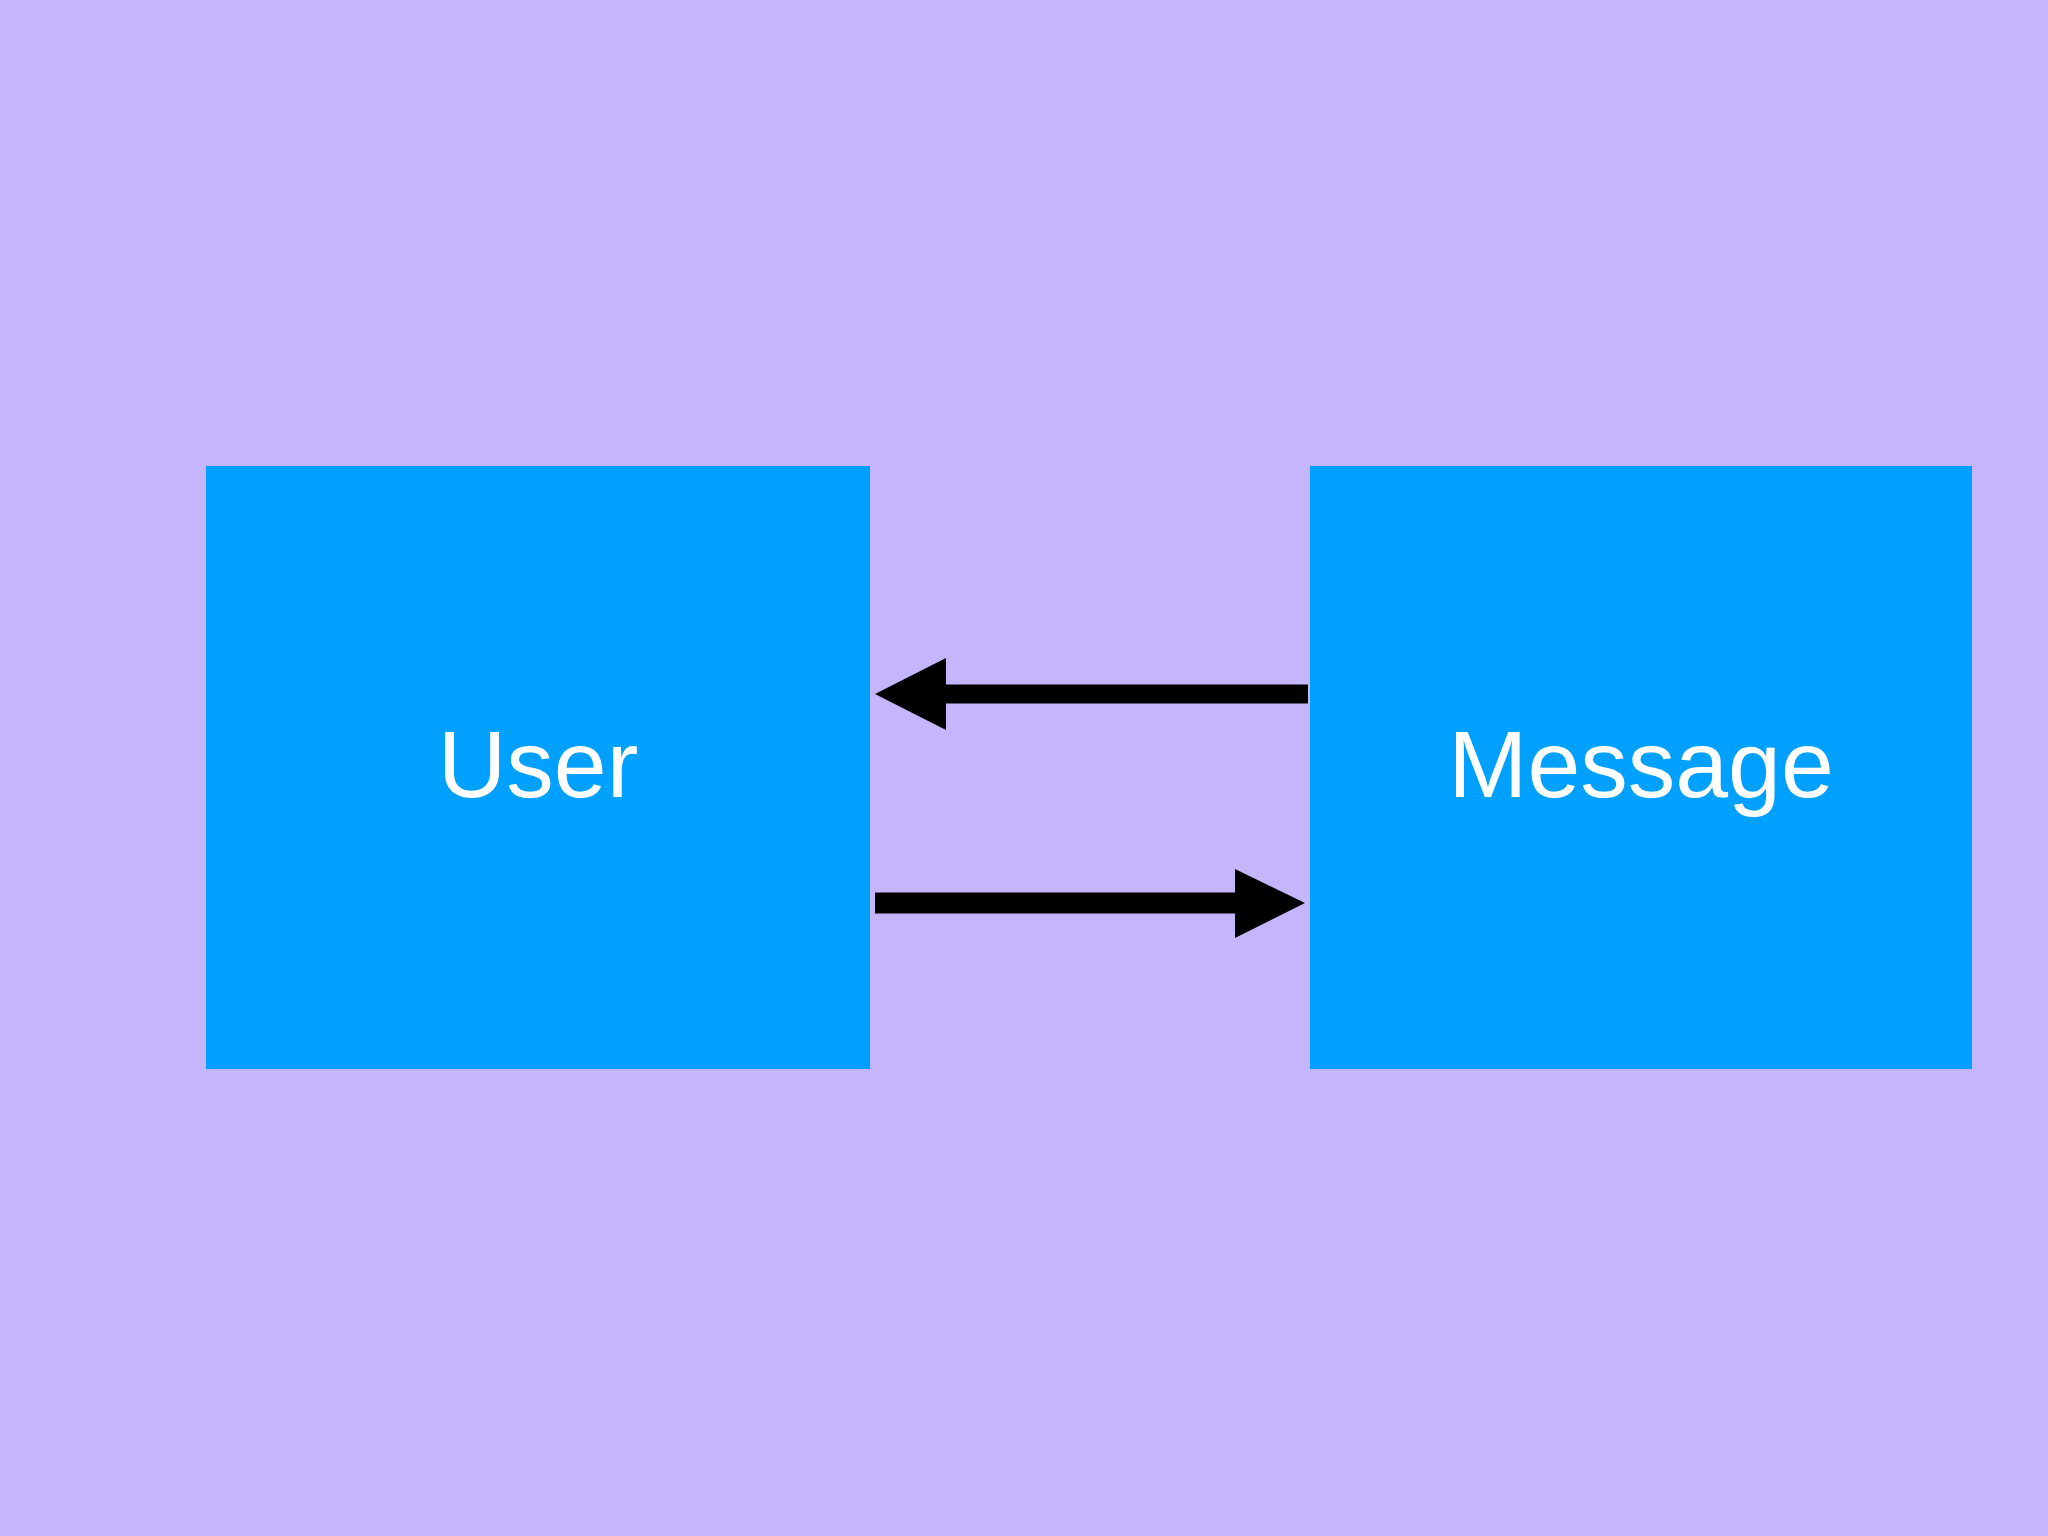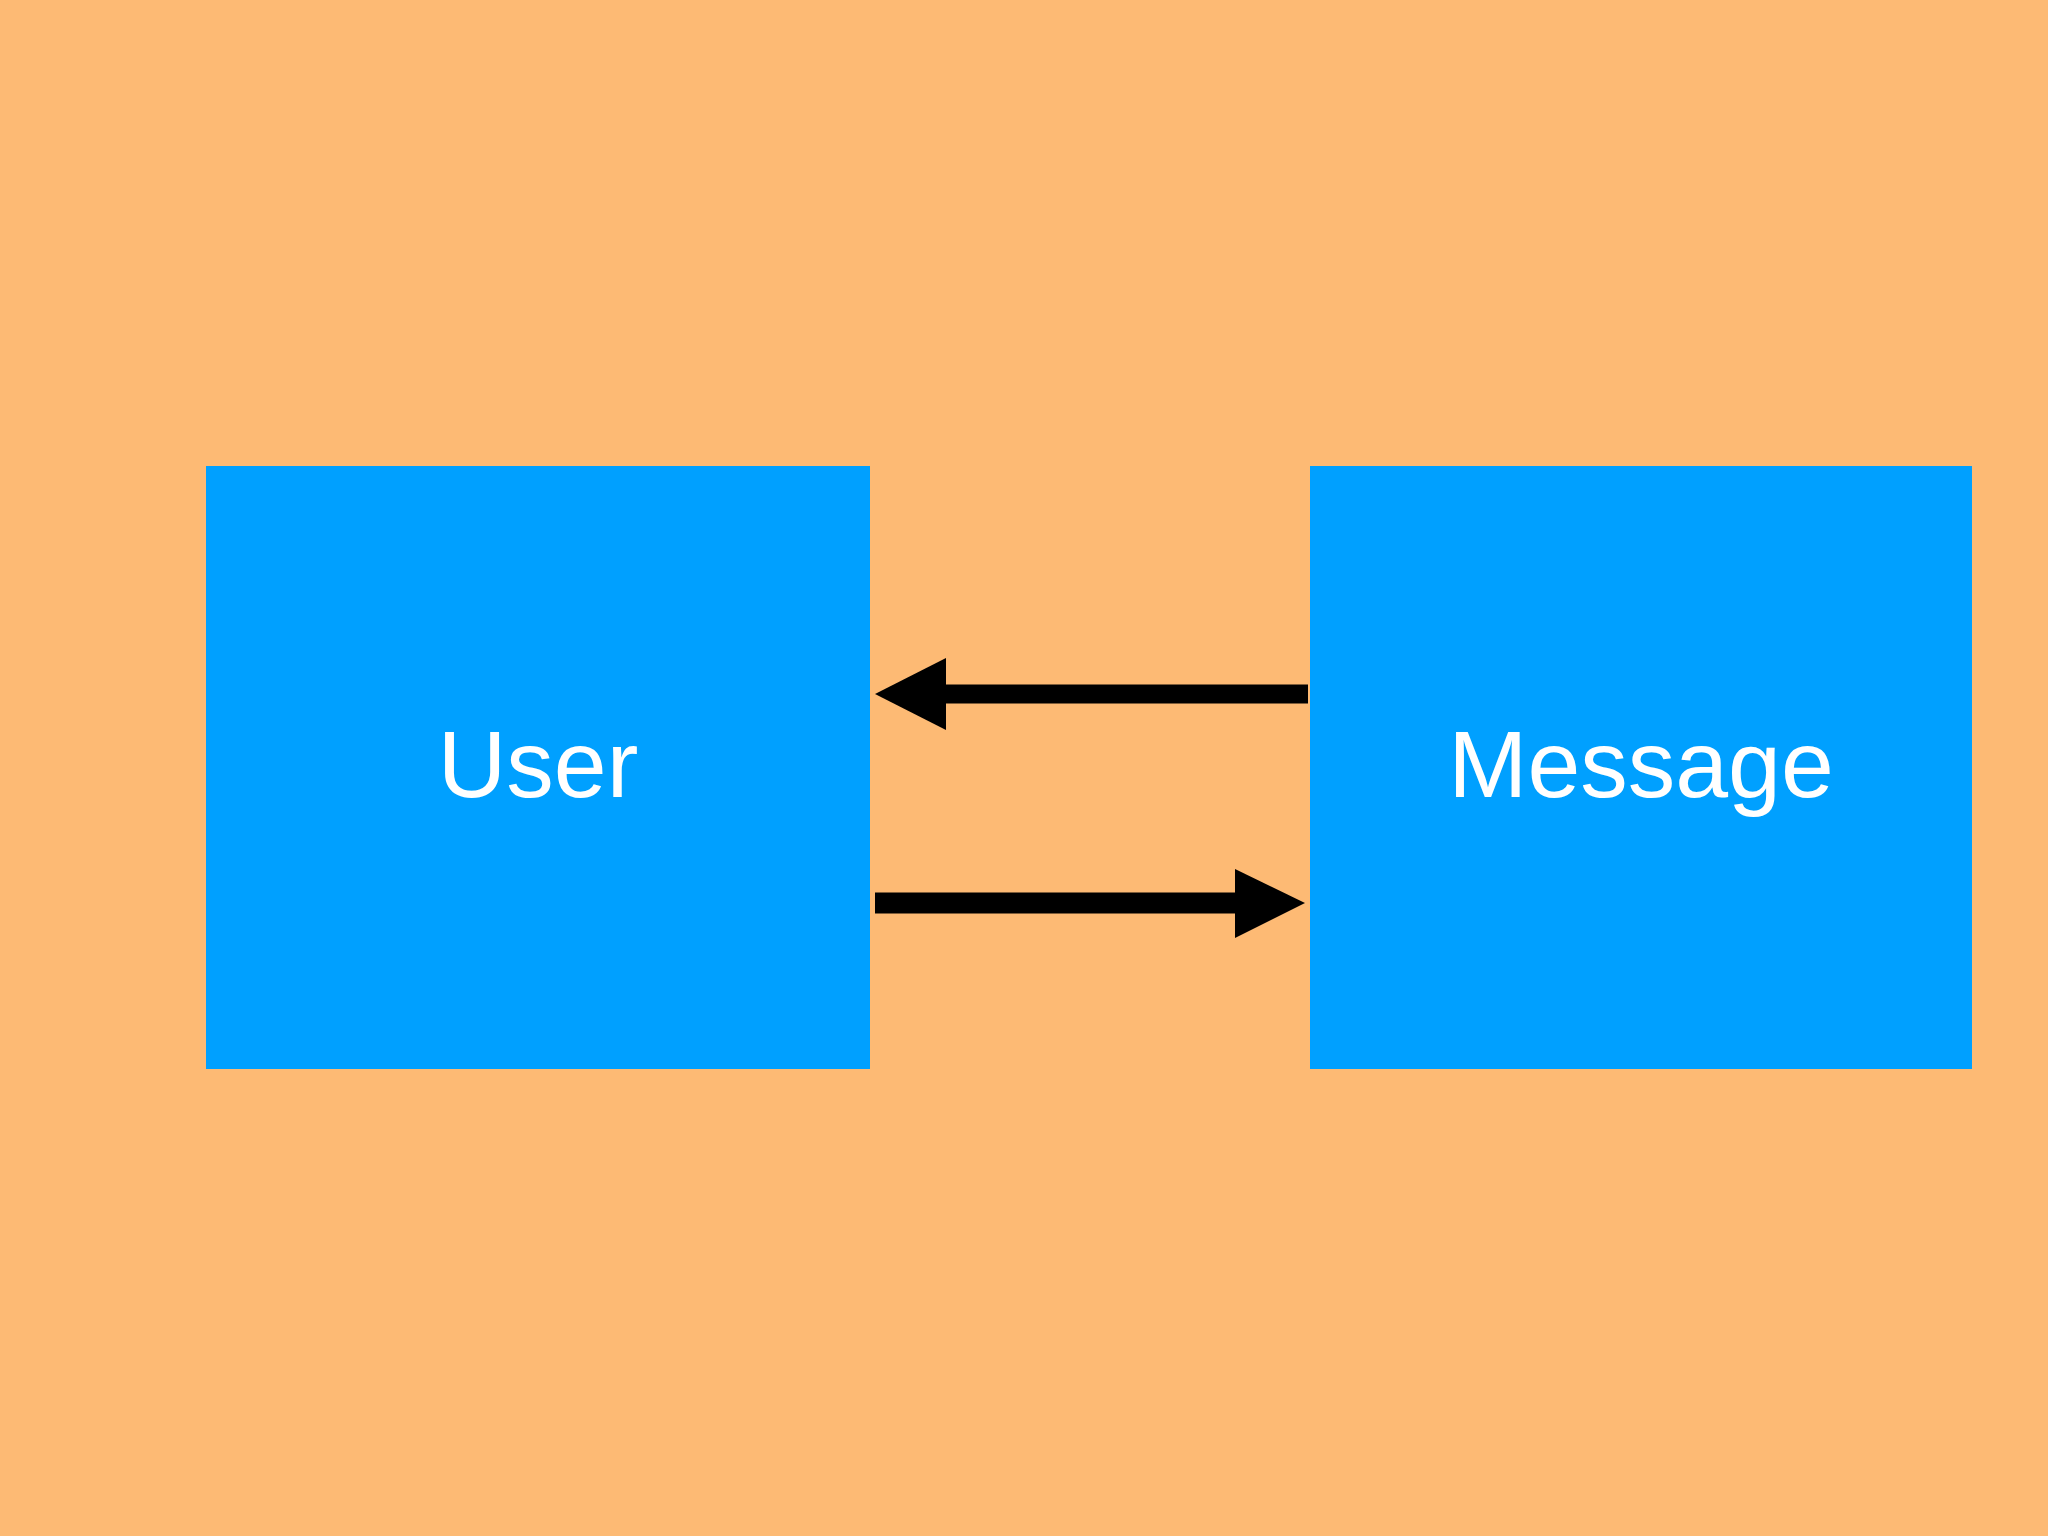--- a/index.html
+++ b/index.html
@@ -8,21 +8,21 @@
     padding: 0;
     background: #ffffff;
   }
   body {
     font-family: "Liberation Sans", sans-serif;
   }
   #canvas {
     position: relative;
     width: 2048px;
     height: 1536px;
-    background: #fdba74;
+    background: #c4b5fd;
     overflow: hidden;
   }
   #diagram-svg {
     position: absolute;
     left: 0;
     top: 0;
     width: 2048px;
     height: 1536px;
     display: block;
   }

